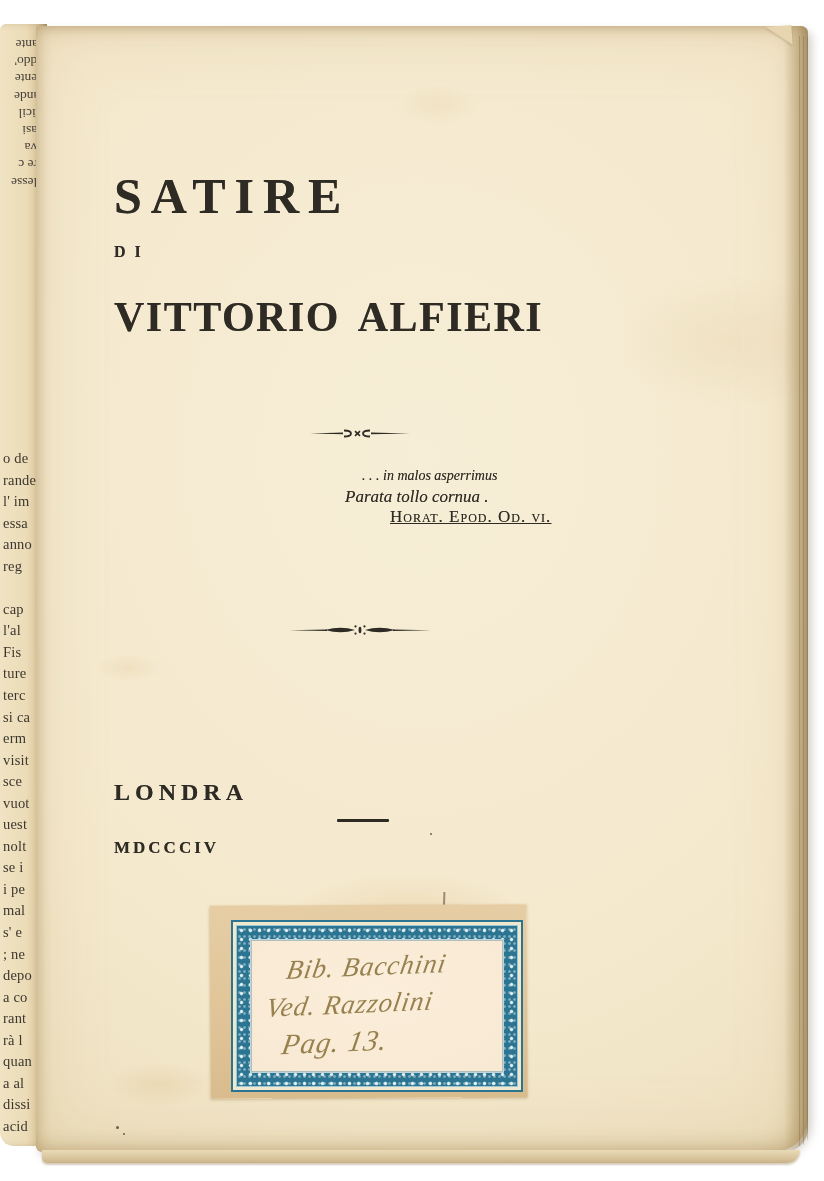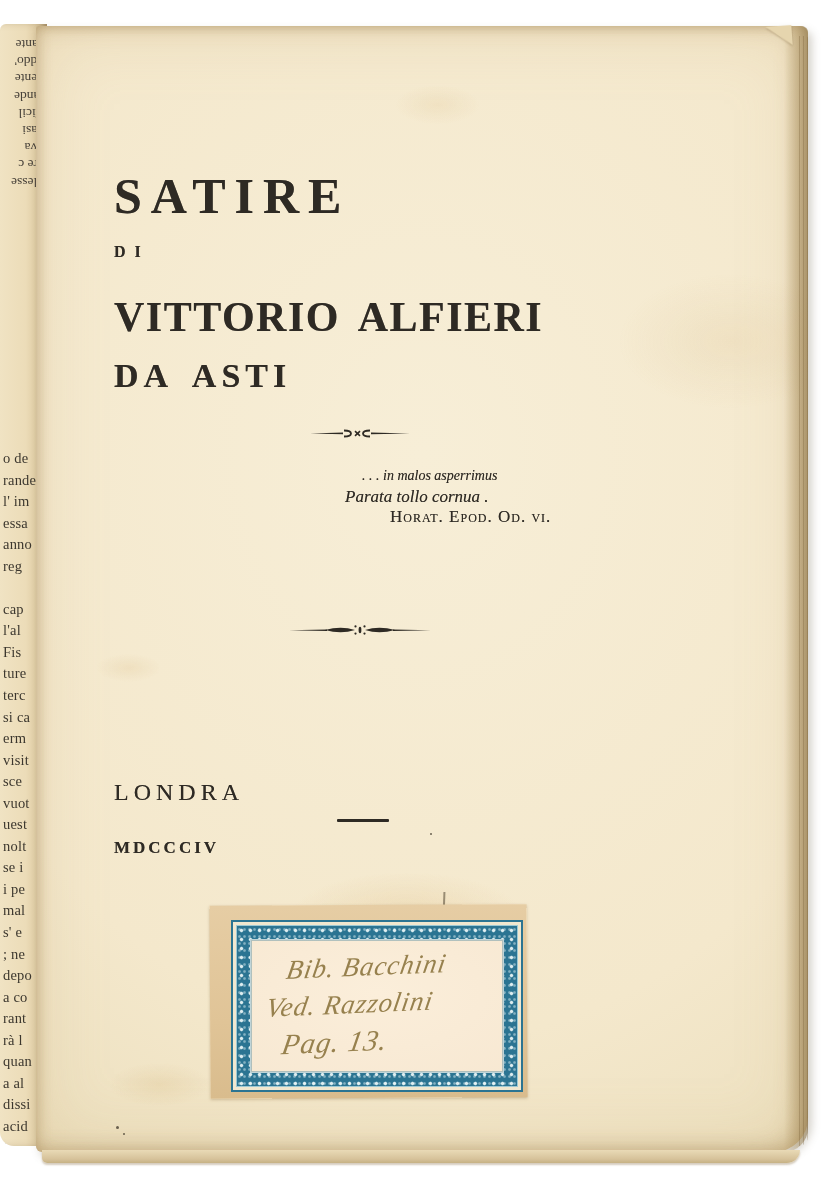--- a/index.html
+++ b/index.html
@@ -72,22 +72,22 @@
   .ink{color:#2e2a24;text-shadow:0 0 .5px rgba(46,42,36,.55);}
   .t-title   {top:141px;font-size:50px;font-weight:bold;letter-spacing:9px;}
   .t-di      {top:217px;font-size:16px;font-weight:bold;letter-spacing:9px;}
   .t-author  {top:267px;font-size:42px;font-weight:bold;letter-spacing:1.5px;word-spacing:8px;}
   .t-origin  {top:331px;font-size:34px;font-weight:bold;letter-spacing:5px;word-spacing:9px;}
   .orn1{top:399px;}
   .orn2{top:597px;}
   .epigraph{position:absolute;left:309px;top:440px;width:240px;text-align:left;}
   .epigraph .l1{font-style:italic;font-size:14px;line-height:20.5px;padding-left:17px;}
   .epigraph .l2{font-style:italic;font-size:17px;line-height:20.5px;}
-  .epigraph .l3{font-variant:small-caps;font-size:17px;line-height:20.5px;padding-left:45px;letter-spacing:1px;}
-  .t-city    {top:753px;font-size:24px;font-weight:normal;letter-spacing:5px;}
+  .epigraph .l3{font-variant:small-caps;font-size:17px;line-height:20.5px;padding-left:45px;letter-spacing:1px;text-decoration:underline;}
+  .t-city    {top:753px;font-size:24px;font-weight:bold;letter-spacing:5px;}
   .imprint-rule{position:absolute;left:301px;top:793px;width:52px;height:3px;background:#2e2a24;border-radius:1px;}
   .t-year    {top:812px;font-size:17px;font-weight:bold;letter-spacing:3px;}
   .pencil-tick{position:absolute;left:407px;top:866px;width:2px;height:25px;background:rgba(80,70,50,.55);transform:rotate(2deg);}
   .speck{position:absolute;width:3px;height:3px;border-radius:50%;background:rgba(60,52,40,.75);}
   .speck.s1{left:394px;top:807px;width:2px;height:2px;}
   .speck.s2{left:80px;top:1100px;}
   .speck.s3{left:87px;top:1107px;width:2px;height:2px;}
   
   .patch{
     position:absolute;left:174px;top:879px;width:317px;height:193px;
@@ -183,21 +183,20 @@
 
   <div class="main-page">
     <div class="texture"></div>
     <div class="fore-edge"></div>
     <div class="edge-lines"></div>
     <div class="corner-fold"></div>
 
     <div class="cline ink t-title">SATIRE</div>
     <div class="cline ink t-di">DI</div>
     <div class="cline ink t-author">VITTORIO ALFIERI</div>
-    <div class="cline ink t-origin">DA ASTI</div>
 
     <div class="cline orn1">
       <svg width="100" height="16" viewBox="0 0 100 16">
         <path d="M0 8.5 L33 7.6 L33 9.2 Z" fill="#2e2a24"></path>
         <path d="M34 5.5 q7 0 7 3 q0 3 -7 3" fill="none" stroke="#2e2a24" stroke-width="1.8"></path>
         <path d="M45 6.2 l5 4.6 M50 6.2 l-5 4.6" stroke="#2e2a24" stroke-width="1.6"></path>
         <path d="M60 5.5 q-7 0 -7 3 q0 3 7 3" fill="none" stroke="#2e2a24" stroke-width="1.8"></path>
         <path d="M61 7.6 L100 8.5 L61 9.2 Z" fill="#2e2a24"></path>
       </svg>
     </div>

